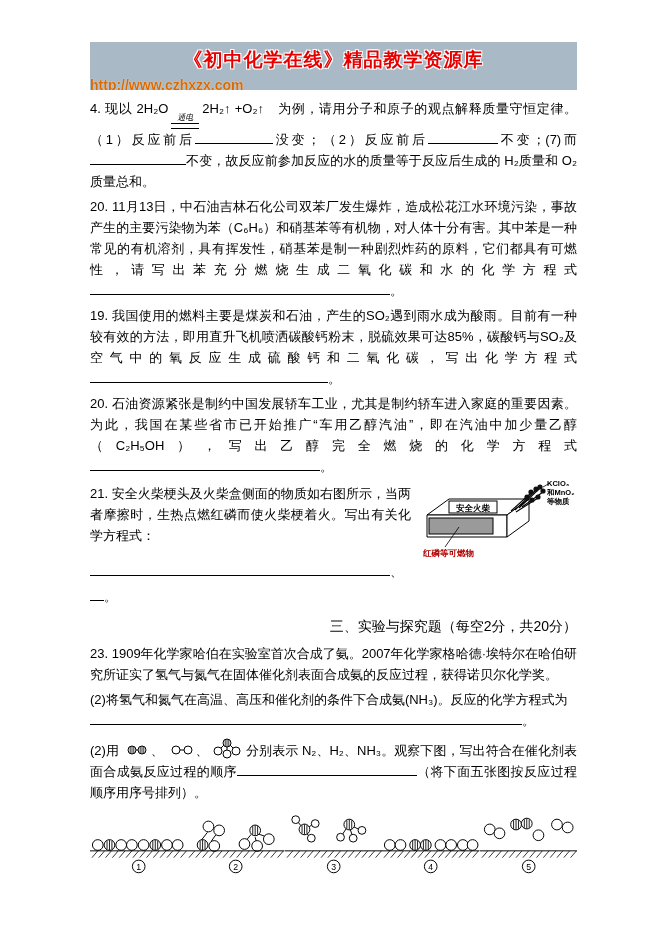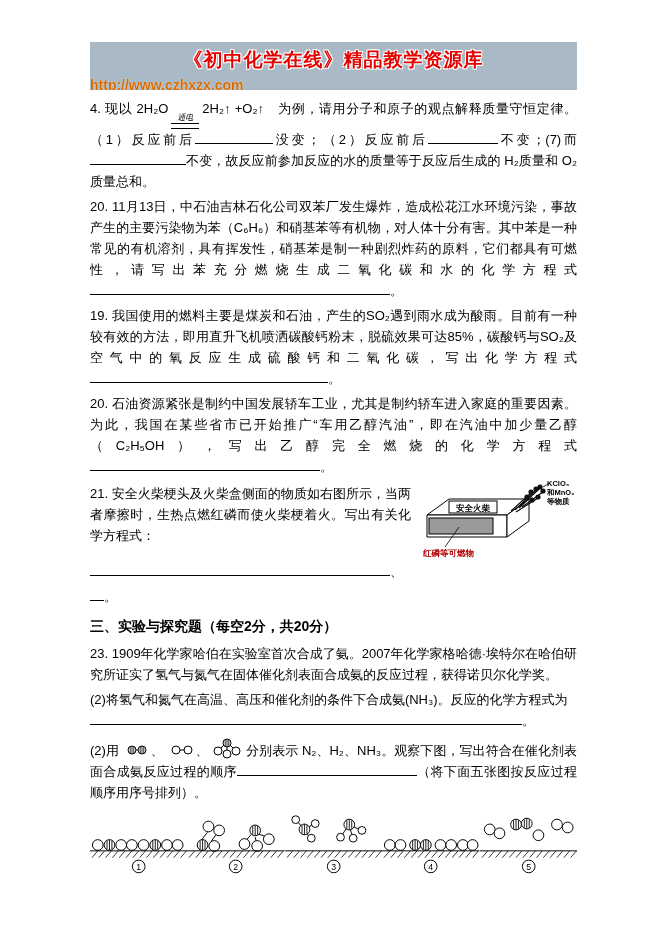--- a/index.html
+++ b/index.html
@@ -26,21 +26,21 @@
     text-shadow:1px 1px 0 #fff,-1px -1px 0 #fff,1px -1px 0 #fff,-1px 1px 0 #fff;
   }
   .banner-url{
     position:absolute;bottom:-3px;left:0;width:100%;text-align:left;
     font-size:14px;font-weight:bold;color:#d96a00;
     text-shadow:0 0 1px #fff;
   }
   
   p.q{margin:0 0 4px 0;font-size:13px;line-height:21px;text-align:justify;}
   .bl{display:inline-block;border-bottom:1px solid #000;height:14px;vertical-align:baseline;}
-  .sec-head{margin:8px 0 6px 0;font-size:14px;font-weight:bold;line-height:22px;}
+  .sec-head{margin:8px 0 6px 0;font-size:14px;font-weight:normal;line-height:22px;text-align:right;}
   
   .cond-eq{display:inline-flex;flex-direction:column;align-items:center;vertical-align:-7px;margin:0 3px;line-height:1;font-style:italic;}
   .cond-eq .cond{font-size:8px;line-height:8px;letter-spacing:0;}
   .cond-eq .dline{width:28px;height:4px;border-top:1px solid #000;border-bottom:1px solid #000;margin-top:1px;}
   
   .q21-wrap{position:relative;}
   .match-fig{float:right;width:158px;height:82px;margin:-6px 0 2px 8px;}
   .clear-r{clear:right;}
   .q21-blank-line{margin-top:6px;}
   .q21-end-line{margin-top:10px;}

